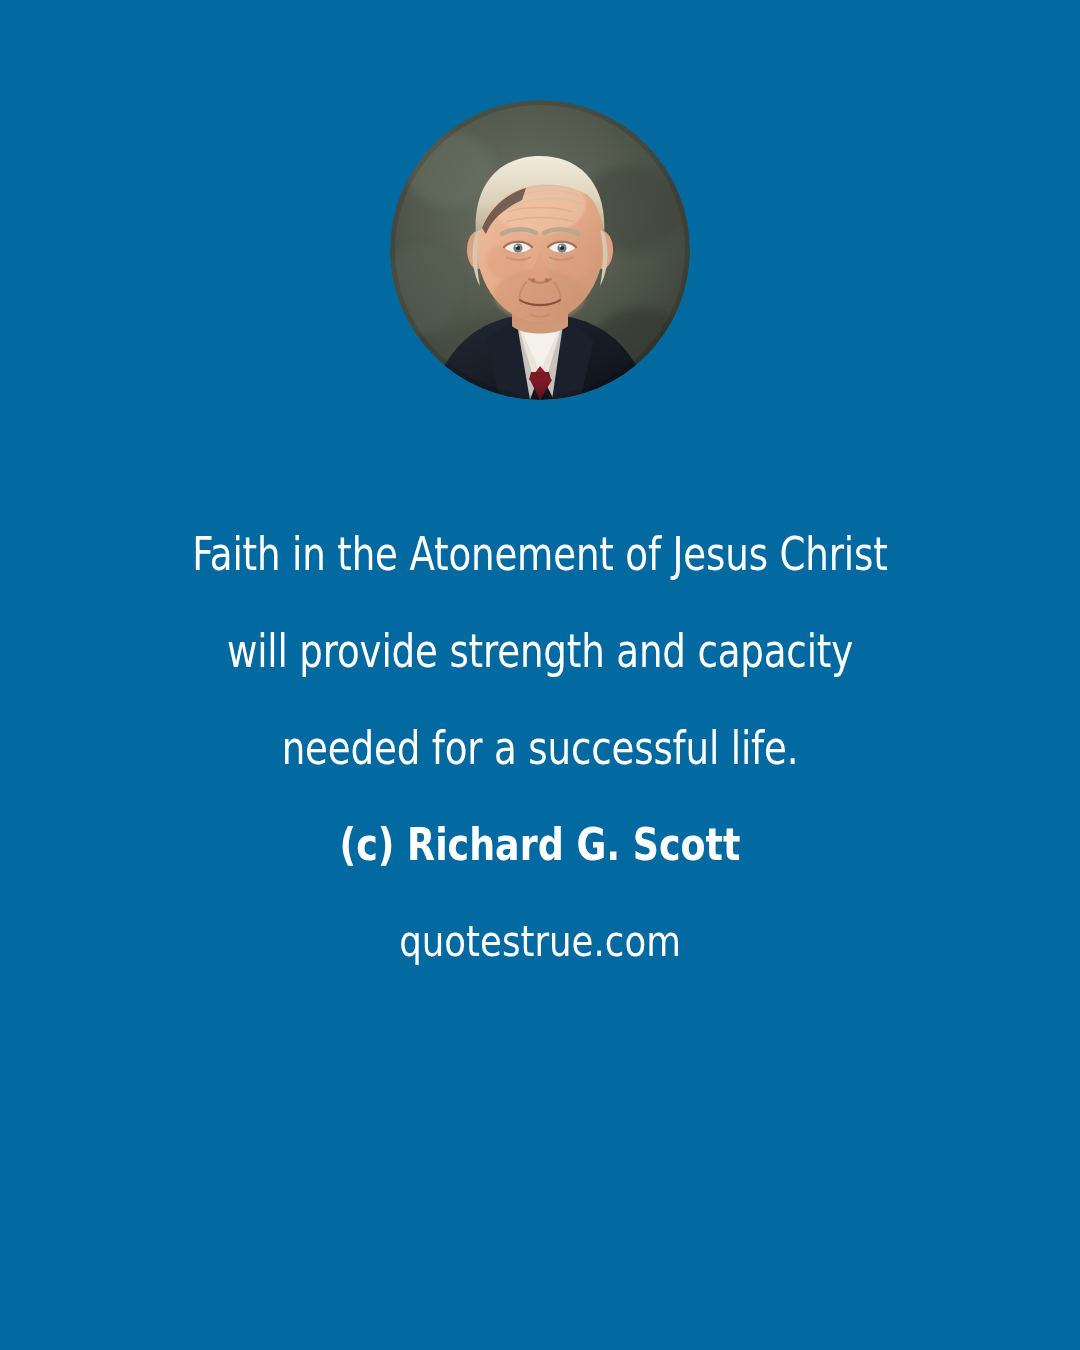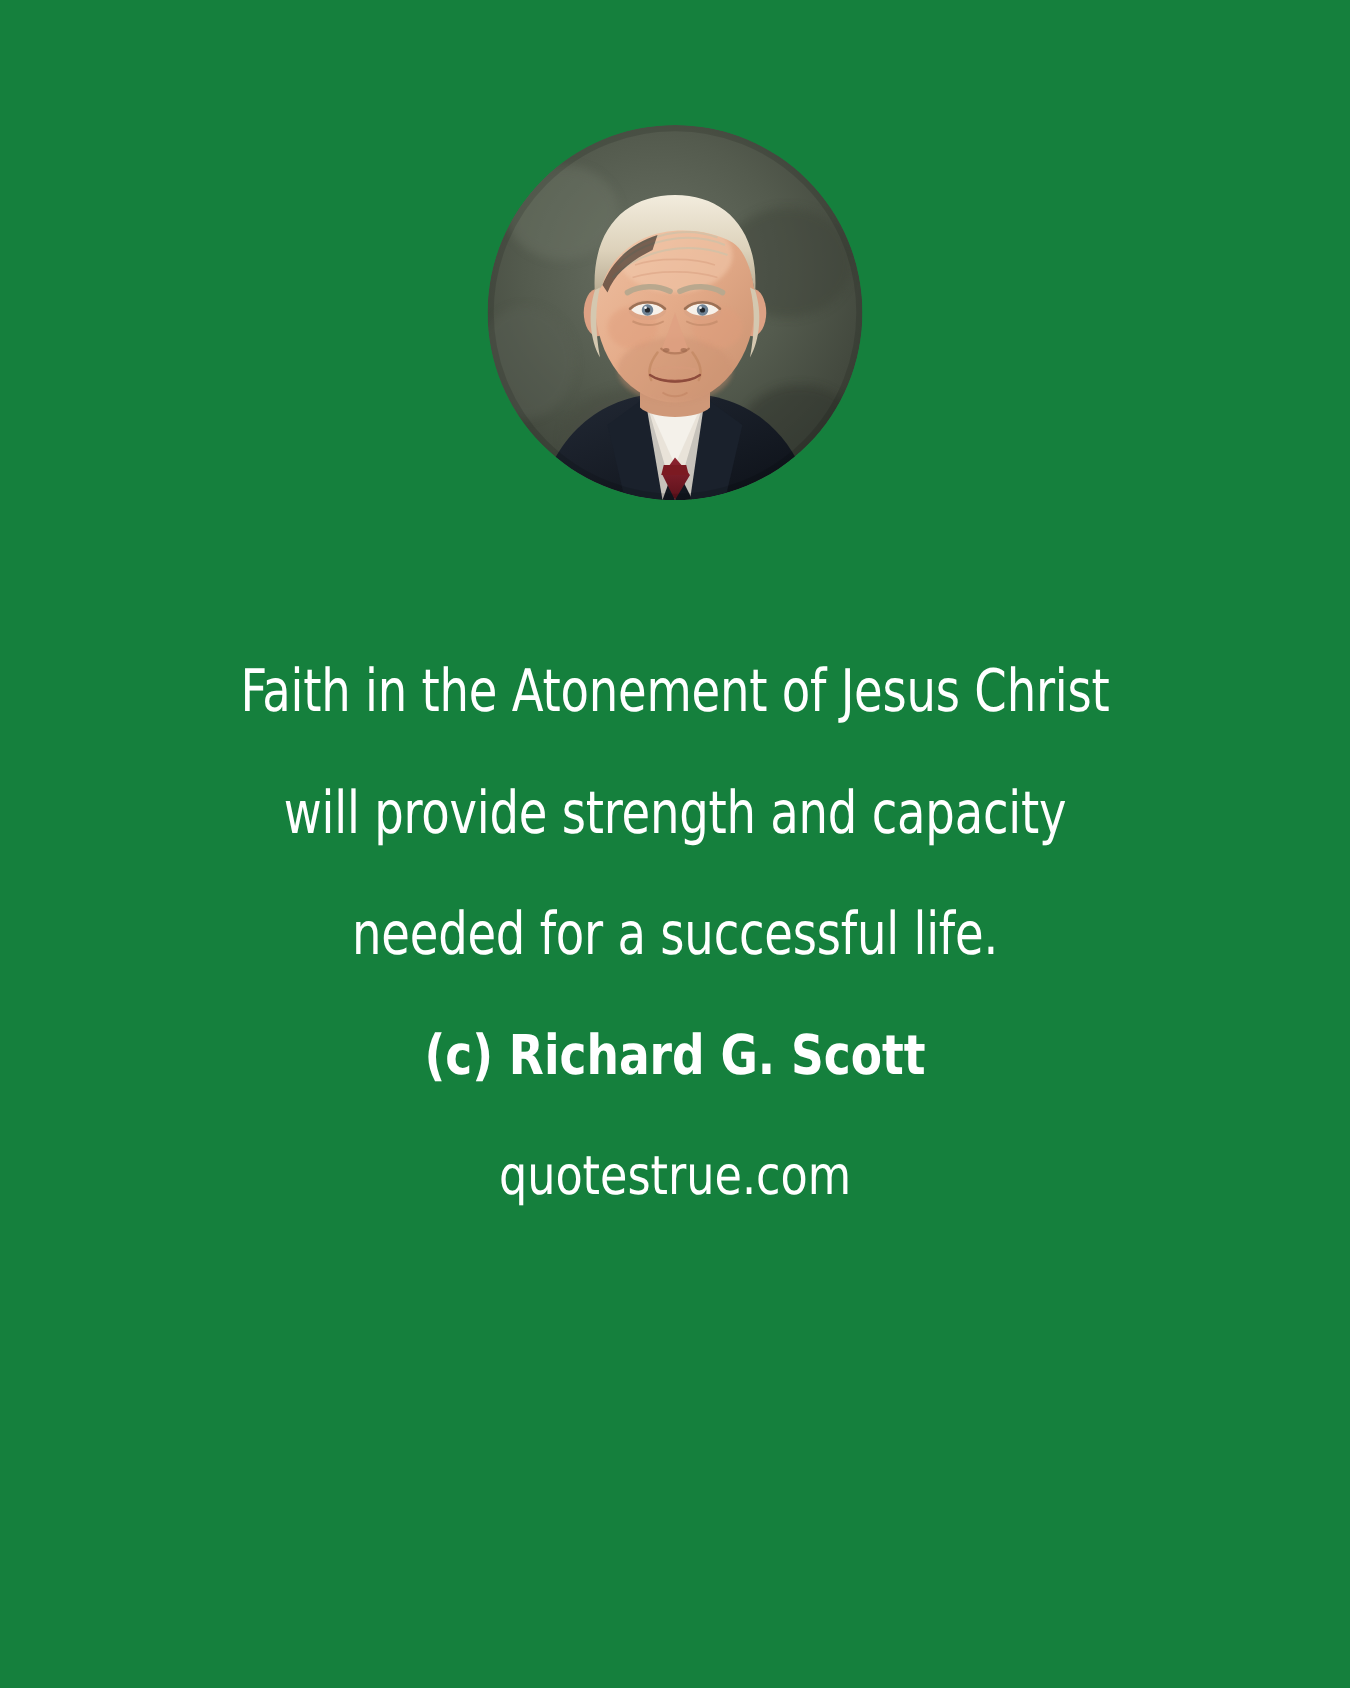--- a/index.html
+++ b/index.html
@@ -11,21 +11,21 @@
     height: 1350px;
     background: #3f5ce5;
     font-family: "DejaVu Sans", sans-serif;
     overflow: hidden;
     position: relative;
   }
 
   .card {
     position: absolute;
     inset: 0;
-    background: #15803d;
+    background: #0369a1;
     text-decoration: underline;
   }
 
   
   .portrait-wrap {
     position: absolute;
     left: 390px;
     top: 100px;
     width: 300px;
     height: 300px;

